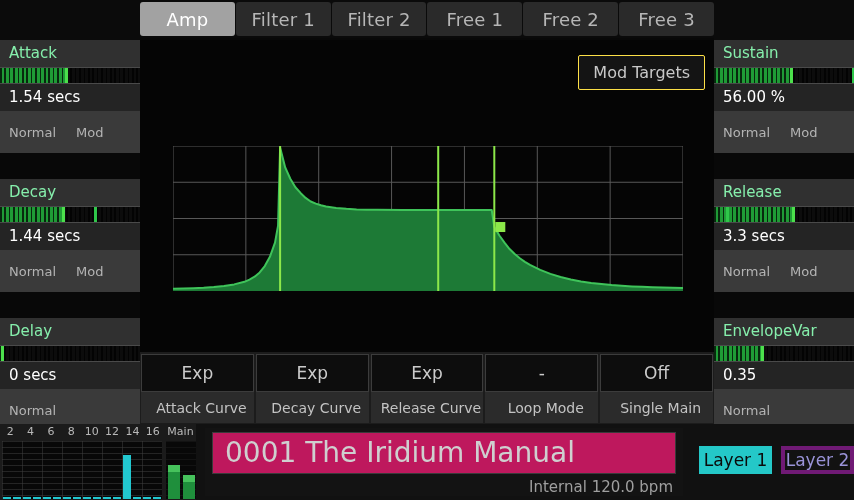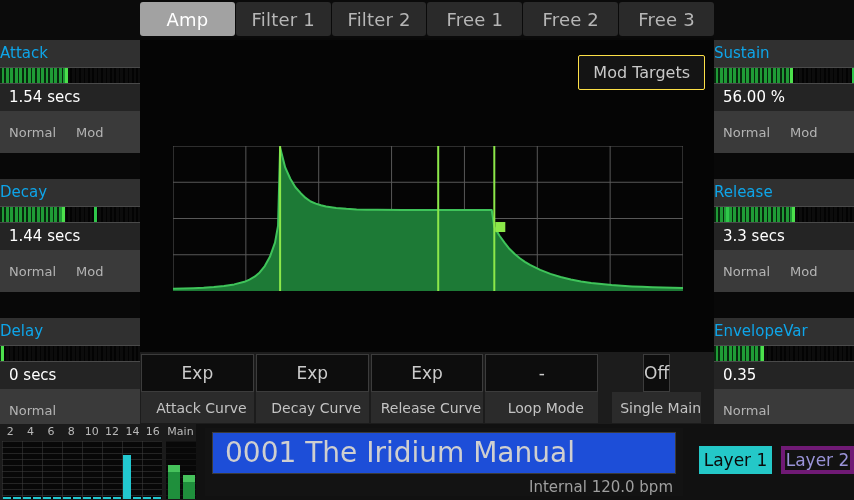--- a/index.html
+++ b/index.html
@@ -75,22 +75,23 @@
 
   .param {
     position: relative;
     width: 140px;
     margin-bottom: 0;
   }
   .param-title {
     height: 27px;
     line-height: 27px;
     background: #303030;
-    color: #0ea5e9;
+    color: #86efac;
     font-size: 15px;
+    padding-left: 9px;
     box-sizing: border-box;
     white-space: nowrap;
     overflow: hidden;
   }
   .param-slider {
     height: 17px;
     background: #1b1b1b;
     position: relative;
     border-top: 1px solid #4a4a4a;
     border-bottom: 1px solid #4a4a4a;
@@ -200,21 +201,21 @@
     background: #1c1c1c;
     box-sizing: border-box;
     padding: 2px 1px 1px 1px;
   }
   .curvecell {
     flex: 1;
     display: flex;
     flex-direction: column;
     margin-right: 2px;
   }
-  .curvecell:last-child { margin-right: 0; align-items: center; }
+  .curvecell:last-child { margin-right: 0; }
   .curve-val {
     height: 38px;
     background: #0d0d0d;
     border: 1px solid #3c3c3c;
     box-sizing: border-box;
     color: #cbcbcb;
     font-size: 17px;
     display: flex;
     align-items: center;
     justify-content: center;
@@ -323,21 +324,21 @@
   .presetbox {
     position: absolute;
     left: 205px; top: 4px;
     width: 478px; height: 68px;
     background: #131313;
   }
   .preset-name {
     position: absolute;
     left: 7px; top: 4px;
     width: 464px; height: 42px;
-    background: #1d4ed8;
+    background: #be185d;
     border: 1px solid #3a3a3a;
     box-sizing: border-box;
     color: #cfcfcf;
     font-size: 28px;
     line-height: 40px;
     padding-left: 12px;
     white-space: nowrap;
     overflow: hidden;
     cursor: pointer;
   }

